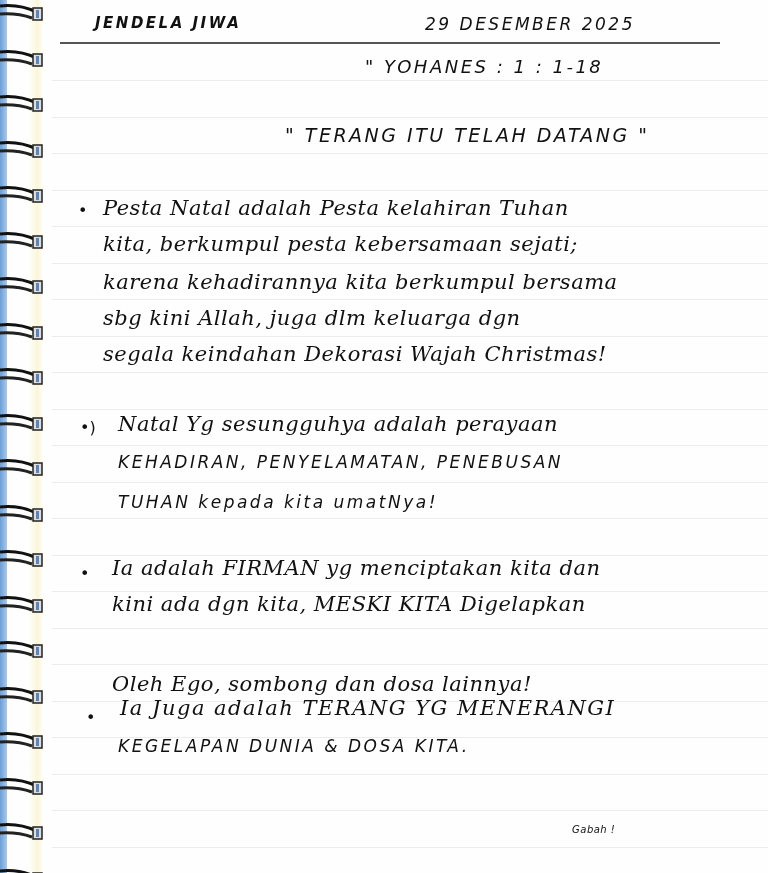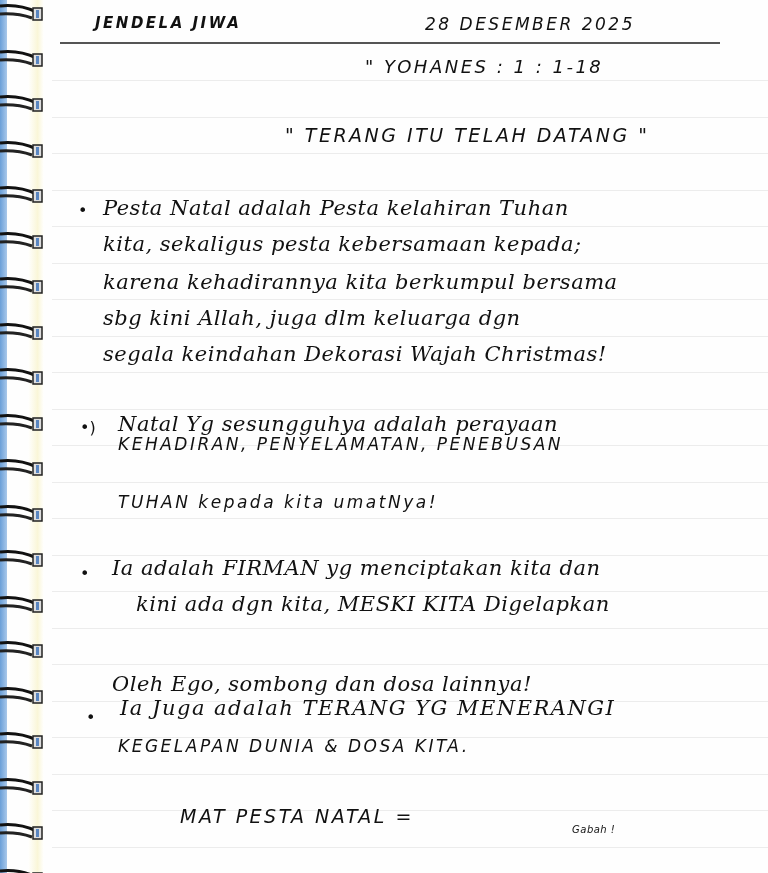--- a/index.html
+++ b/index.html
@@ -174,50 +174,49 @@
         <div class="ring" style="top: 867px;"><svg width="46" height="20">
             <path d="M0 4 Q20 2 36 10" stroke="#111" stroke-width="3" fill="none"></path>
             <path d="M0 12 Q18 11 32 16" stroke="#222" stroke-width="3" fill="none"></path>
             <rect x="33" y="6" width="9" height="12" fill="#ddd" stroke="#222" stroke-width="1.5"></rect>
             <rect x="36" y="8" width="3" height="8" fill="#5a86c0"></rect>
           </svg></div>
       </div>
   </div>
 
   <div class="hw hw-caps" style="left:95px; top:14px; font-size:15px;font-weight:bold;">JENDELA JIWA</div>
-  <div class="hw hw-caps" style="left:425px; top:14px; font-size:17px;">28 DESEMBER 2025</div>
+  <div class="hw hw-caps" style="left:425px; top:14px; font-size:17px;">29 DESEMBER 2025</div>
   <div class="hw hw-caps" style="left:365px; top:56px; font-size:18px;">" YOHANES : 1 : 1-18</div>
 
   <div class="hw hw-caps" style="left:285px; top:124px; font-size:19px;">" TERANG ITU TELAH DATANG "</div>
 
   <div>
     <span class="bullet" style="left:78px; top:201px;">•</span>
     <div class="hw hw-script" style="left:103px; top:196px; font-size:21px;">Pesta Natal adalah Pesta kelahiran Tuhan</div>
-    <div class="hw hw-script" style="left:103px; top:232px; font-size:21px;">kita, sekaligus pesta kebersamaan kepada;</div>
+    <div class="hw hw-script" style="left:103px; top:232px; font-size:21px;">kita, berkumpul pesta kebersamaan sejati;</div>
     <div class="hw hw-script" style="left:103px; top:270px; font-size:21px;">karena kehadirannya kita berkumpul bersama</div>
     <div class="hw hw-script" style="left:103px; top:306px; font-size:21px;">sbg kini Allah, juga dlm keluarga dgn</div>
     <div class="hw hw-script" style="left:103px; top:342px; font-size:21px;">segala keindahan Dekorasi Wajah Christmas!</div>
   </div>
 
   <div>
     <span class="bullet" style="left:80px; top:418px;">•)</span>
     <div class="hw hw-script" style="left:118px; top:412px; font-size:21px;">Natal Yg sesungguhya adalah perayaan</div>
-    <div class="hw hw-caps" style="left:118px; top:434px; font-size:17px;">KEHADIRAN, PENYELAMATAN, PENEBUSAN</div>
+    <div class="hw hw-caps" style="left:118px; top:452px; font-size:17px;">KEHADIRAN, PENYELAMATAN, PENEBUSAN</div>
     <div class="hw hw-caps" style="left:118px; top:492px; font-size:17px;">TUHAN kepada kita umatNya!</div>
   </div>
 
   <div>
     <span class="bullet" style="left:80px; top:564px;">•</span>
     <div class="hw hw-script" style="left:112px; top:556px; font-size:21px;">Ia adalah FIRMAN yg menciptakan kita dan</div>
-    <div class="hw hw-script" style="left:112px; top:592px; font-size:21px;margin-left:24px;">kini ada dgn kita, MESKI KITA Digelapkan</div>
+    <div class="hw hw-script" style="left:112px; top:592px; font-size:21px;">kini ada dgn kita, MESKI KITA Digelapkan</div>
     <div class="hw hw-script" style="left:112px; top:628px; font-size:21px;margin-top:44px;">Oleh Ego, sombong dan dosa lainnya!</div>
   </div>
 
   <div>
     <span class="bullet" style="left:86px; top:708px;">•</span>
     <div class="hw hw-script" style="left:120px; top:696px; font-size:21px; letter-spacing:1.5px;">Ia Juga adalah TERANG YG MENERANGI</div>
     <div class="hw hw-caps" style="left:118px; top:736px; font-size:17px;">KEGELAPAN DUNIA &amp; DOSA KITA.</div>
   </div>
 
-  <div class="hw hw-caps" style="left:180px; top:805px; font-size:19px;">MAT PESTA NATAL =</div>
   <div class="hw" style="left:572px; top:824px; font-size:10px;">Gabah !</div>
 
 </div>
 
 </body></html>

